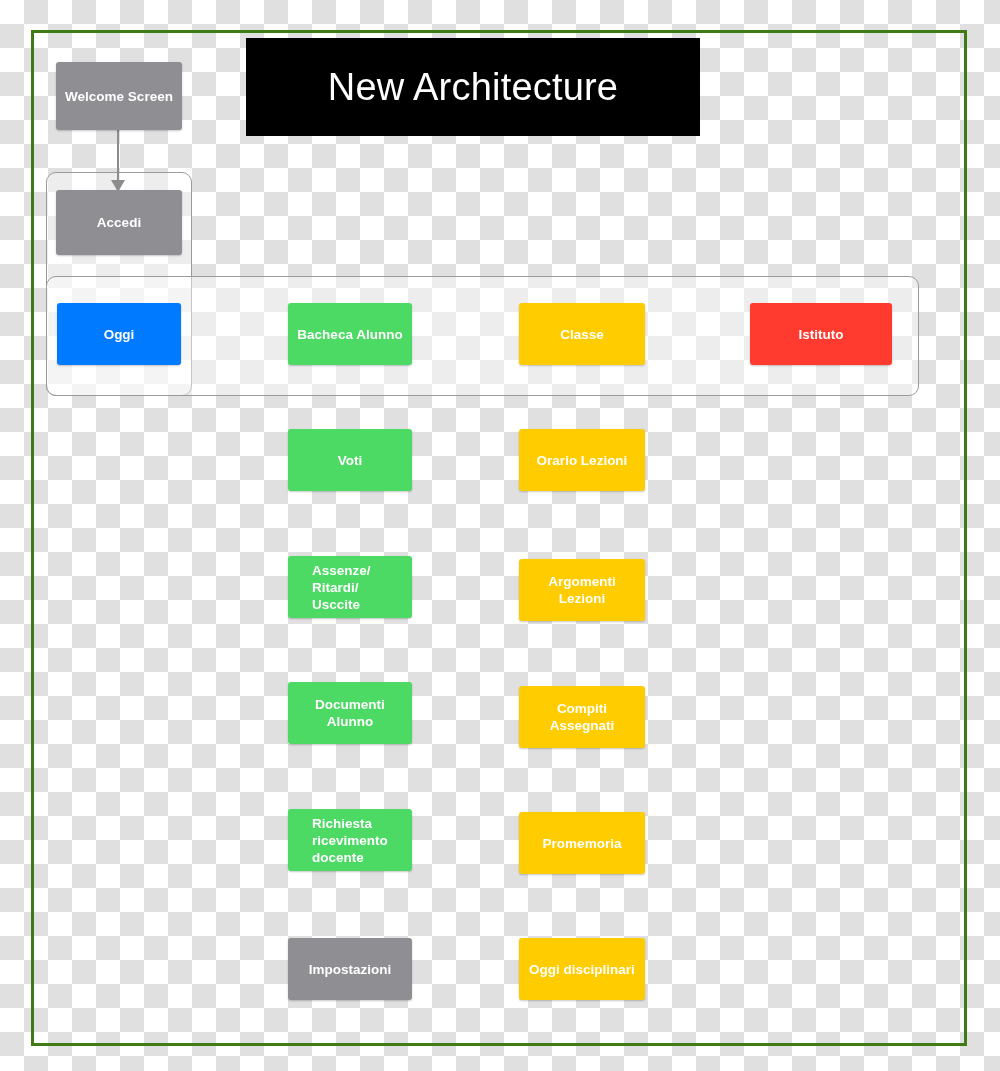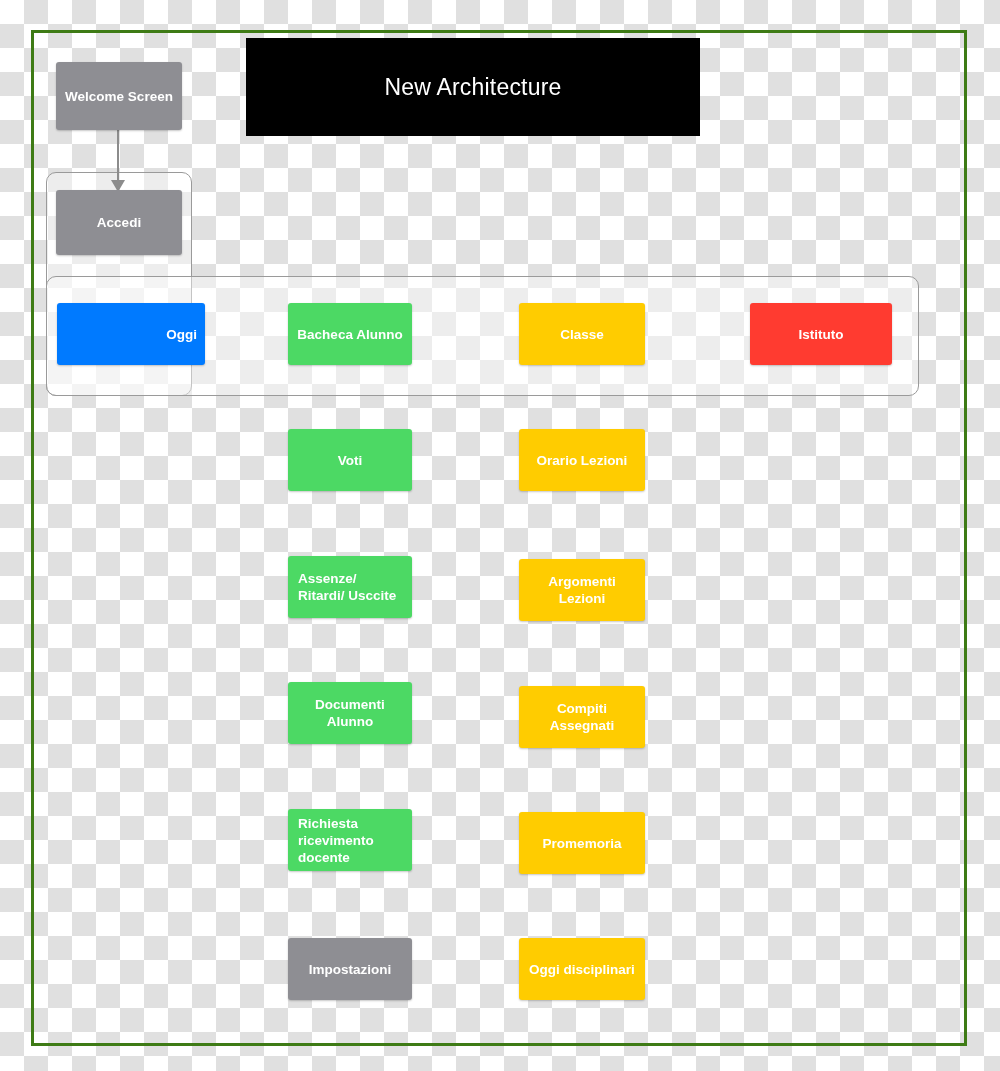--- a/index.html
+++ b/index.html
@@ -59,21 +59,21 @@
     position: absolute;
     left: 246px;
     top: 38px;
     width: 454px;
     height: 98px;
     background: #000000;
     color: #ffffff;
     display: flex;
     align-items: center;
     justify-content: center;
-    font-size: 23px;
+    font-size: 38px;
     letter-spacing: 0.2px;
   }
 
   
   .connector {
     position: absolute;
     left: 117px;
     top: 130px;
     width: 2px;
     height: 56px;
@@ -102,21 +102,21 @@
     color: #ffffff;
     font-size: 13.5px;
     font-weight: bold;
     line-height: 17px;
     padding: 4px 8px;
     box-shadow: 0 1px 2px rgba(0,0,0,0.22);
   }
   .node.multiline {
     justify-content: flex-start;
     text-align: left;
-    padding-left: 10px;
+    padding-left: 24px;
   }
   .node.multiline > span { display: block; width: 100%; }
 
   .c-grey   { background: #8E8E93; }
   .c-blue   { background: #007AFF; }
   .c-green  { background: #4CD964; }
   .c-yellow { background: #FFCC00; }
   .c-red    { background: #FF3B30; }
 </style>
 </head>
@@ -137,21 +137,21 @@
   <div class="arrowhead"></div>
 
   <div class="node c-grey" style="left:56px; top:62px; width:126px; height:68px;">
     <span>Welcome Screen</span>
   </div>
 
   <div class="node c-grey" style="left:56px; top:190px; width:126px; height:65px;">
     <span>Accedi</span>
   </div>
 
-  <div class="node c-blue" style="left:57px; top:303px; width:148px; height:62px;justify-content:flex-end;">
+  <div class="node c-blue" style="left:57px; top:303px; width:124px; height:62px;">
     <span>Oggi</span>
   </div>
   <div class="node c-green" style="left:288px; top:303px; width:124px; height:62px;">
     <span>Bacheca Alunno</span>
   </div>
   <div class="node c-yellow" style="left:519px; top:303px; width:126px; height:62px;">
     <span>Classe</span>
   </div>
   <div class="node c-red" style="left:750px; top:303px; width:142px; height:62px;">
     <span>Istituto</span>

